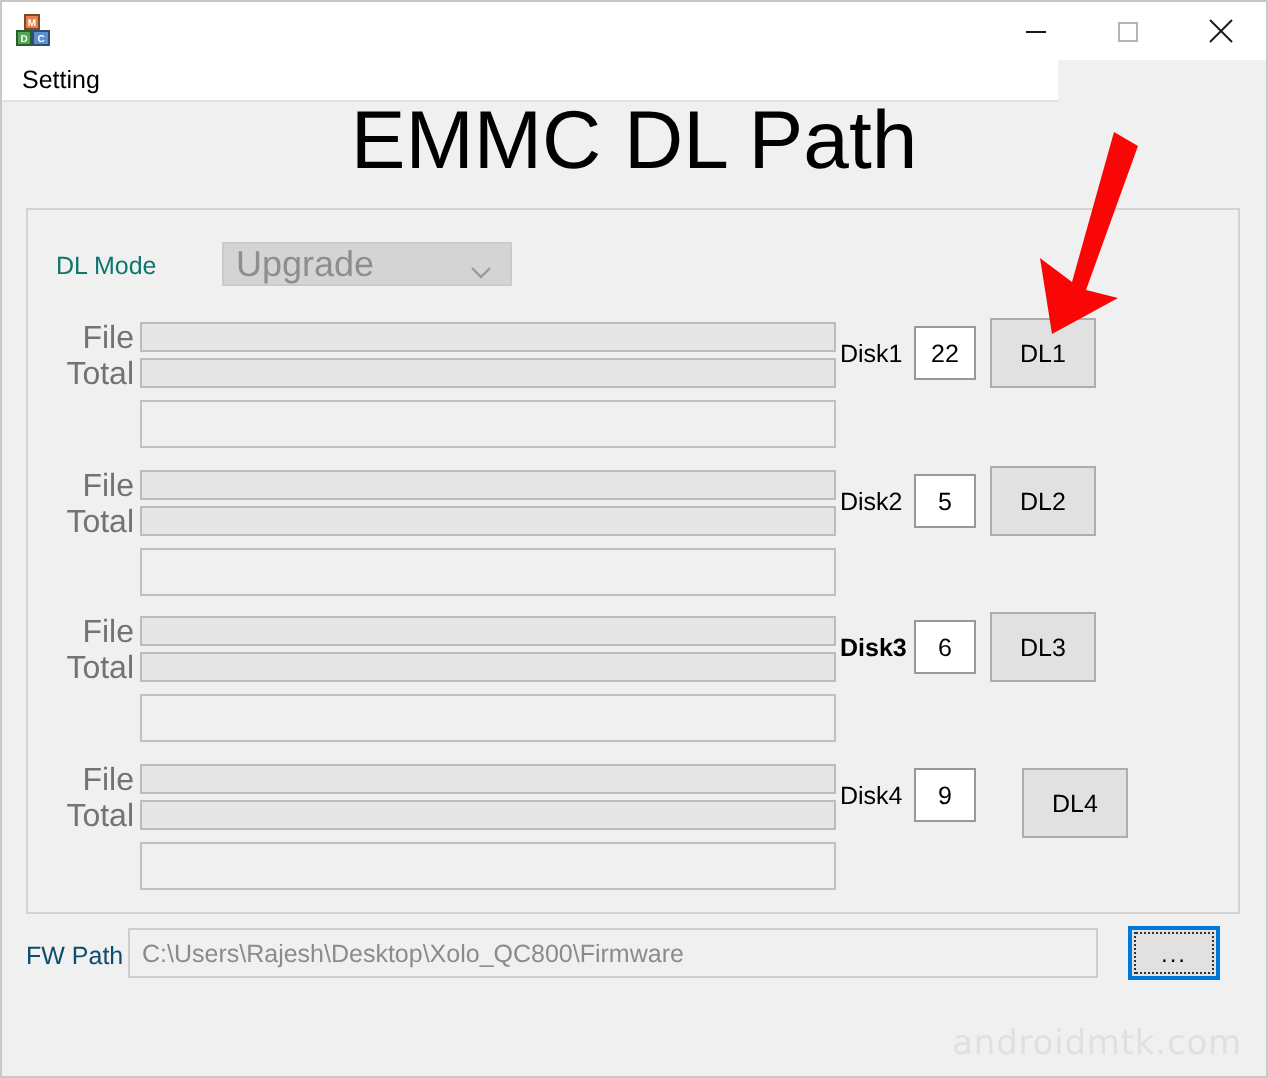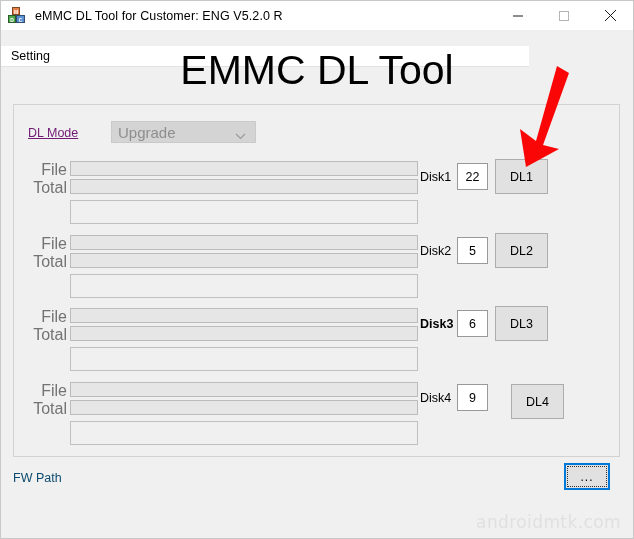--- a/index.html
+++ b/index.html
@@ -87,21 +87,20 @@
   .wbtn svg { display: block; }
 
   
   .menubar {
     position: absolute;
     left: 0; top: 29px;
     width: 528px;
     height: 20px;
     background: #ffffff;
     border-bottom: 1px solid #e2e2e2;
-    margin-top: 16px;
   }
   .menu-item {
     position: absolute;
     left: 6px; top: 2px;
     font-size: 12.5px;
     color: #000;
     padding: 1px 4px;
   }
 
   
@@ -126,37 +125,36 @@
     border: 1px solid #d2d2d2;
     box-sizing: border-box;
     background: #f0f0f0;
   }
 
   
   .dlmode-label {
     position: absolute;
     left: 27px; top: 125px;
     font-size: 12.5px;
-    color: #701a75;
-    text-decoration: underline;
+    color: #0f766e;
   }
   .dlmode-combo {
     position: absolute;
     left: 110px; top: 120px;
     width: 145px;
     height: 22px;
     background: #d4d4d4;
     border: 1px solid #cacaca;
     box-sizing: border-box;
     display: flex;
     align-items: center;
   }
   .dlmode-combo .cv {
     margin-left: 6px;
-    font-size: 15px;
+    font-size: 18px;
     color: #8e8e8e;
   }
   .combo-arrow {
     position: absolute;
     right: 9px; top: 7px;
   }
 
   
   .row { position: absolute; left: 0; width: 607px; }
   .lbl {
@@ -317,21 +315,20 @@
       <div class="blk blk-top">
           <span class="blk-letter">M</span>
         </div>
       <div class="blk blk-bl">
           <span class="blk-letter">D</span>
         </div>
       <div class="blk blk-br">
           <span class="blk-letter">C</span>
         </div>
     </div>
-    <span class="title-text">eMMC DL Tool for Customer: ENG V5.2.0 R</span>
 
     <div class="win-controls">
       <div class="wbtn">
         <svg width="12" height="12" viewBox="0 0 12 12">
             <line x1="1" y1="6" x2="11" y2="6" stroke="#1a1a1a" stroke-width="1"></line>
           </svg>
       </div>
       <div class="wbtn">
         <svg width="12" height="12" viewBox="0 0 12 12">
             <rect x="1.5" y="1.5" width="9" height="9" fill="none" stroke="#b4b4b4" stroke-width="1"></rect>
@@ -343,21 +340,21 @@
             <line x1="12" y1="1" x2="1" y2="12" stroke="#1a1a1a" stroke-width="1"></line>
           </svg>
       </div>
     </div>
   </div>
 
   <div class="menubar">
     <span class="menu-item">Setting</span>
   </div>
 
-  <div class="heading">EMMC DL Tool</div>
+  <div class="heading">EMMC DL Path</div>
 
   <div class="groupbox"></div>
 
   <span class="dlmode-label">DL Mode</span>
   <div class="dlmode-combo">
     <span class="cv">Upgrade</span>
     <span class="combo-arrow">
       <svg width="11" height="7" viewBox="0 0 11 7">
           <polyline points="1,1 5.5,5.5 10,1" fill="none" stroke="#9a9a9a" stroke-width="1.2"></polyline>
         </svg>
@@ -402,20 +399,21 @@
     <div class="pbar" style="top:2px;"></div>
     <span class="lbl lbl-total" style="top:20px;">Total</span>
     <div class="pbar" style="top:20px;"></div>
     <div class="bigbox" style="top:41px;"></div>
     <span class="disk-label" style="top:11px;">Disk4</span>
     <div class="disk-num" style="top:4px;">9</div>
     <div class="dl-btn" style="top:4px;margin-left:16px;">DL4</div>
   </div>
 
   <span class="fw-label">FW Path</span>
+  <div class="fw-input" placeholder="C:\Users\Rajesh\Desktop\Xolo_QC800\Firmware">C:\Users\Rajesh\Desktop\Xolo_QC800\Firmware</div>
   <div class="browse-btn">
     <span class="inner-focus"></span>
     <span>...</span>
   </div>
 
 
   <div class="watermark">androidmtk.com</div>
 
   <svg class="red-arrow" viewBox="0 0 100 130">
     <path d="M 61 25 L 40 100 L 24 88 L 30 126 L 63 108 L 47 104 L 73 32 Z" fill="#fb0606"></path>

